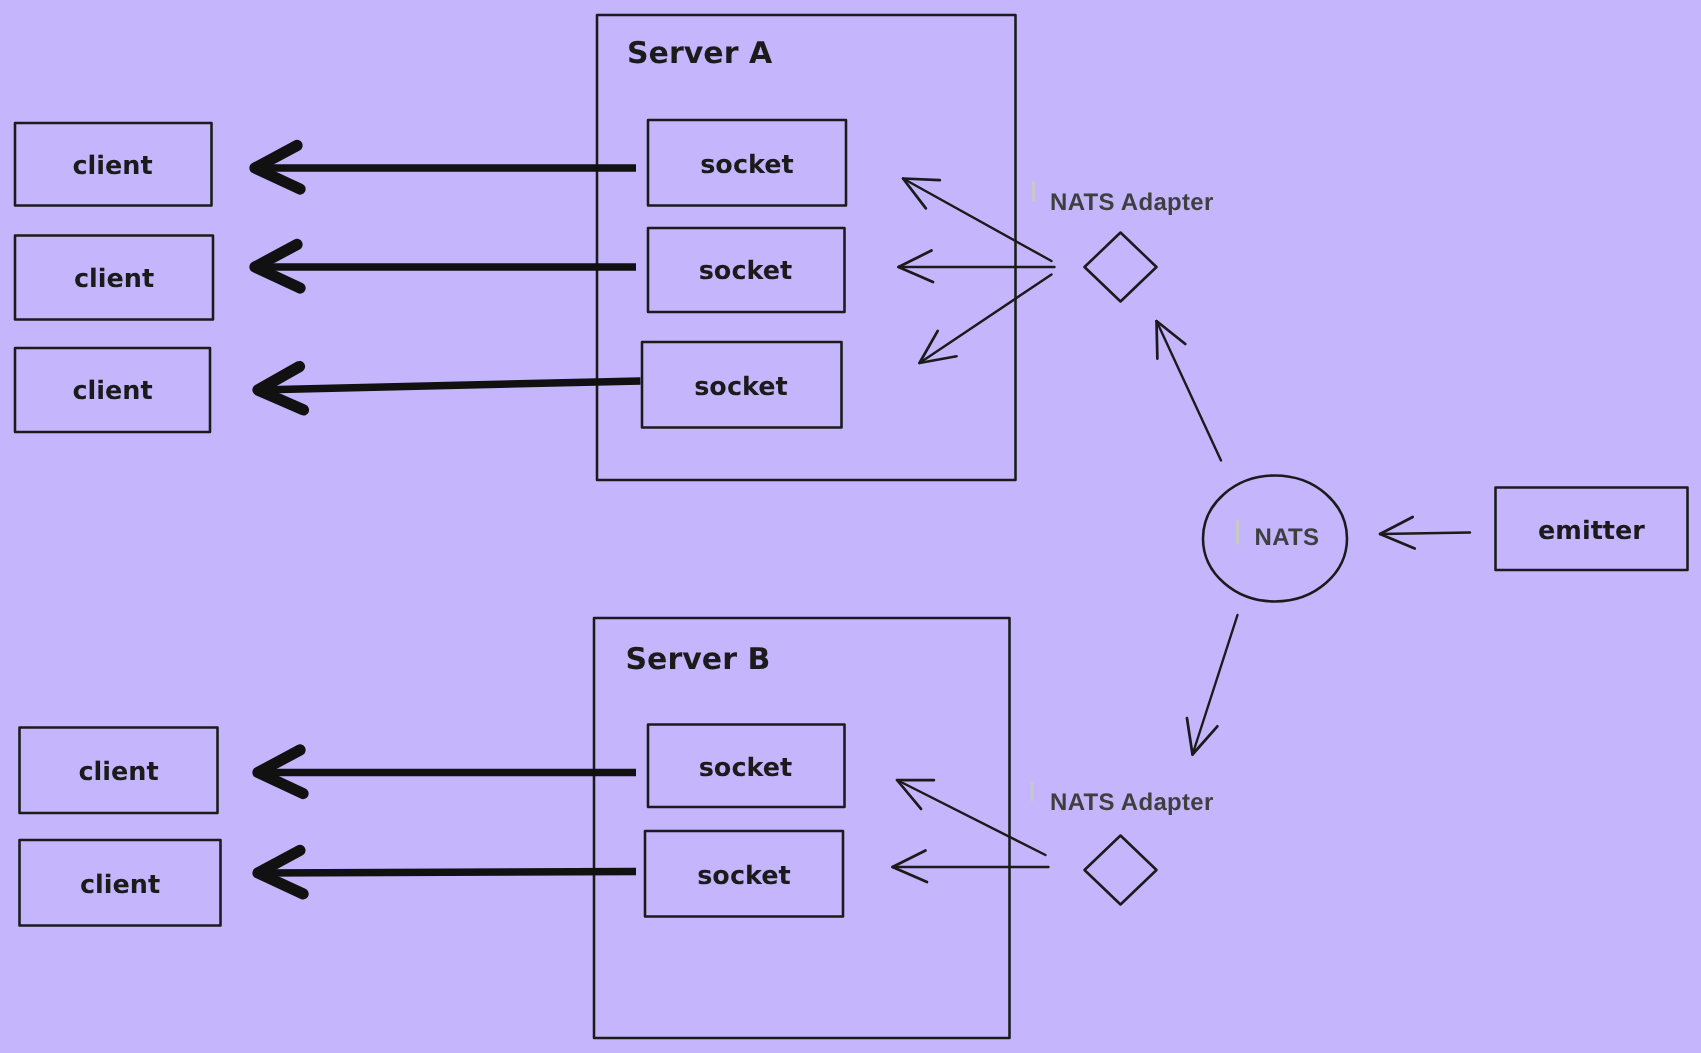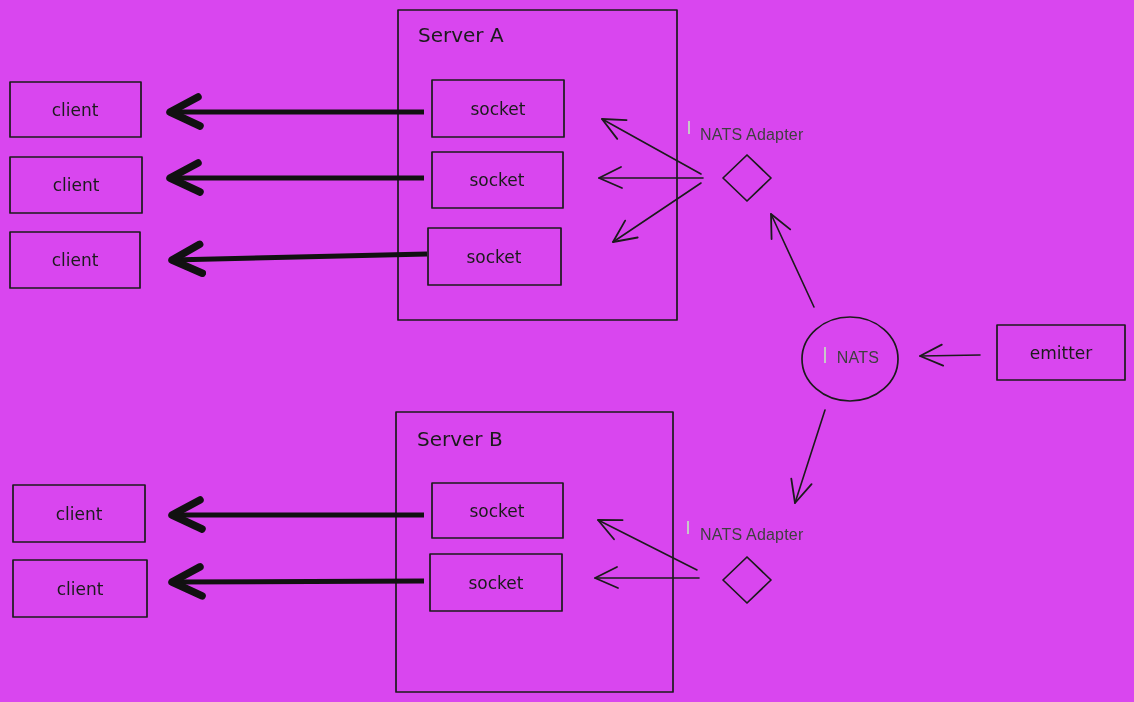--- a/index.html
+++ b/index.html
@@ -1,21 +1,22 @@
 <!DOCTYPE html>
 <html><head>
 <meta charset="utf-8">
 <style>
   html, body { margin: 0; padding: 0; background: #ffffff; }
   .stage {
     position: relative;
     width: 1134px;
     height: 702px;
-    background: #d946ef;
+    background: #c4b5fd;
     overflow: hidden;
+    font-weight: bold;
   }
   svg { display: block; }
   .hand {
     font-family: "DejaVu Sans", sans-serif;
     font-size: 17px;
     fill: #1b1b1b;
   }
   .hand-title {
     font-family: "DejaVu Sans", sans-serif;
     font-size: 20px;

